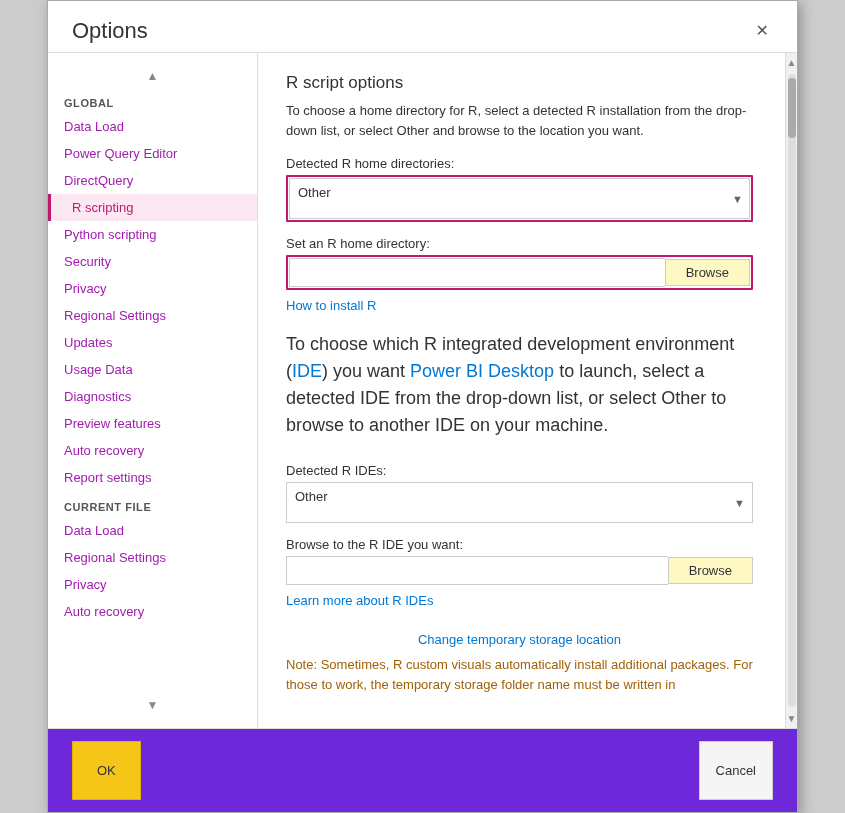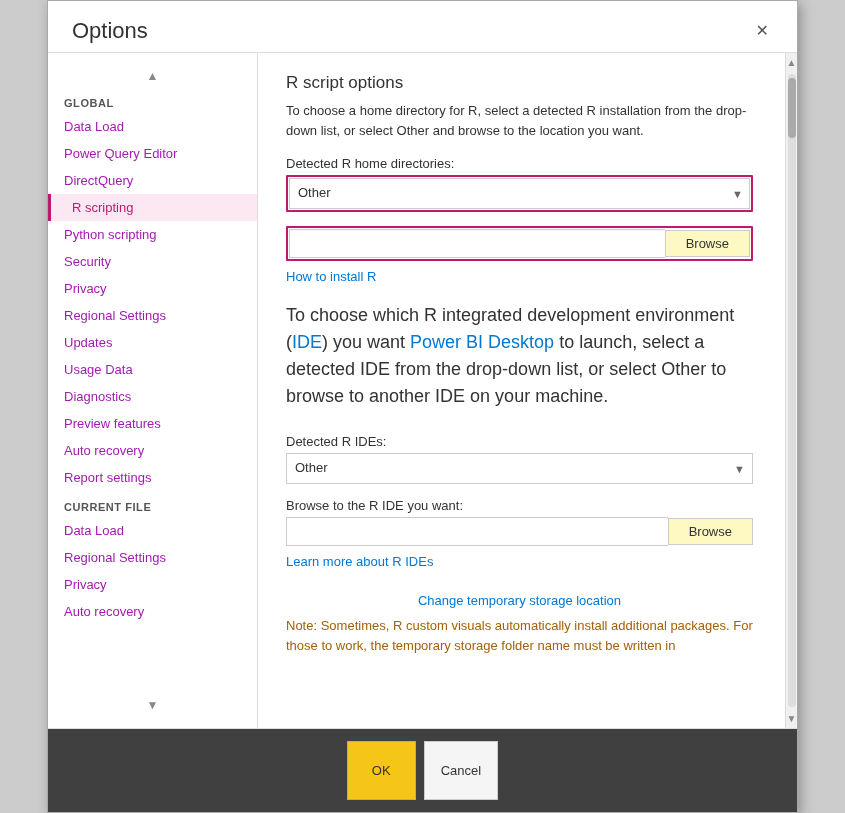--- a/index.html
+++ b/index.html
@@ -129,21 +129,21 @@
       position: relative;
       margin-bottom: 14px;
     }
     .dropdown-wrapper.highlighted {
       border: 2px solid #c0186e;
       border-radius: 1px;
       padding: 1px;
     }
     .dropdown-wrapper select {
       width: 100%;
-      padding: 6px 28px 8px 8px;
+      padding: 6px 28px 18px 8px;
       font-size: 13px;
       border: 1px solid #ccc;
       background: #fff;
       appearance: none;
       -webkit-appearance: none;
       cursor: pointer;
       color: #333;
     }
     .dropdown-arrow {
       position: absolute;
@@ -242,23 +242,23 @@
       background: #aaa;
       border-radius: 4px;
       position: absolute;
       top: 4px;
     }
     
     .dialog-footer {
       border-top: 1px solid #ddd;
       padding: 12px 24px;
       display: flex;
-      justify-content: center;
+      justify-content: space-between;
       gap: 8px;
-      background: #404040;
+      background: #6d28d9;
     }
     .btn-ok {
       padding: 7px 24px;
       background: #f5c518;
       border: 1px solid #e0b000;
       font-size: 13px;
       cursor: pointer;
       color: #333;
       font-weight: 500;
     }
@@ -316,20 +316,21 @@
         <div class="content-scroll">
           <h2 class="section-title">R script options</h2>
           <p class="description-text">To choose a home directory for R, select a detected R installation from the drop-down list, or select Other and browse to the location you want.</p>
 
           <label class="field-label">Detected R home directories:</label>
           <div class="dropdown-wrapper highlighted">
             <select><option>Other</option></select>
             <span class="dropdown-arrow">▼</span>
           </div>
 
+          <label class="field-label">Set an R home directory:</label>
           <div class="input-row highlighted">
             <input type="text" class="text-input" placeholder="" style="">
             <button class="browse-btn">Browse</button>
           </div>
 
           <a class="link-text">How to install R</a>
 
           <p class="ide-description">
             <span>To choose which R integrated development environment (<span style="color:#0078d4;">IDE</span>) you want <span style="color:#0078d4;">Power BI Desktop</span> to launch, select a detected IDE from the drop-down list, or select Other to browse to another IDE on your machine.</span>
           </p>

